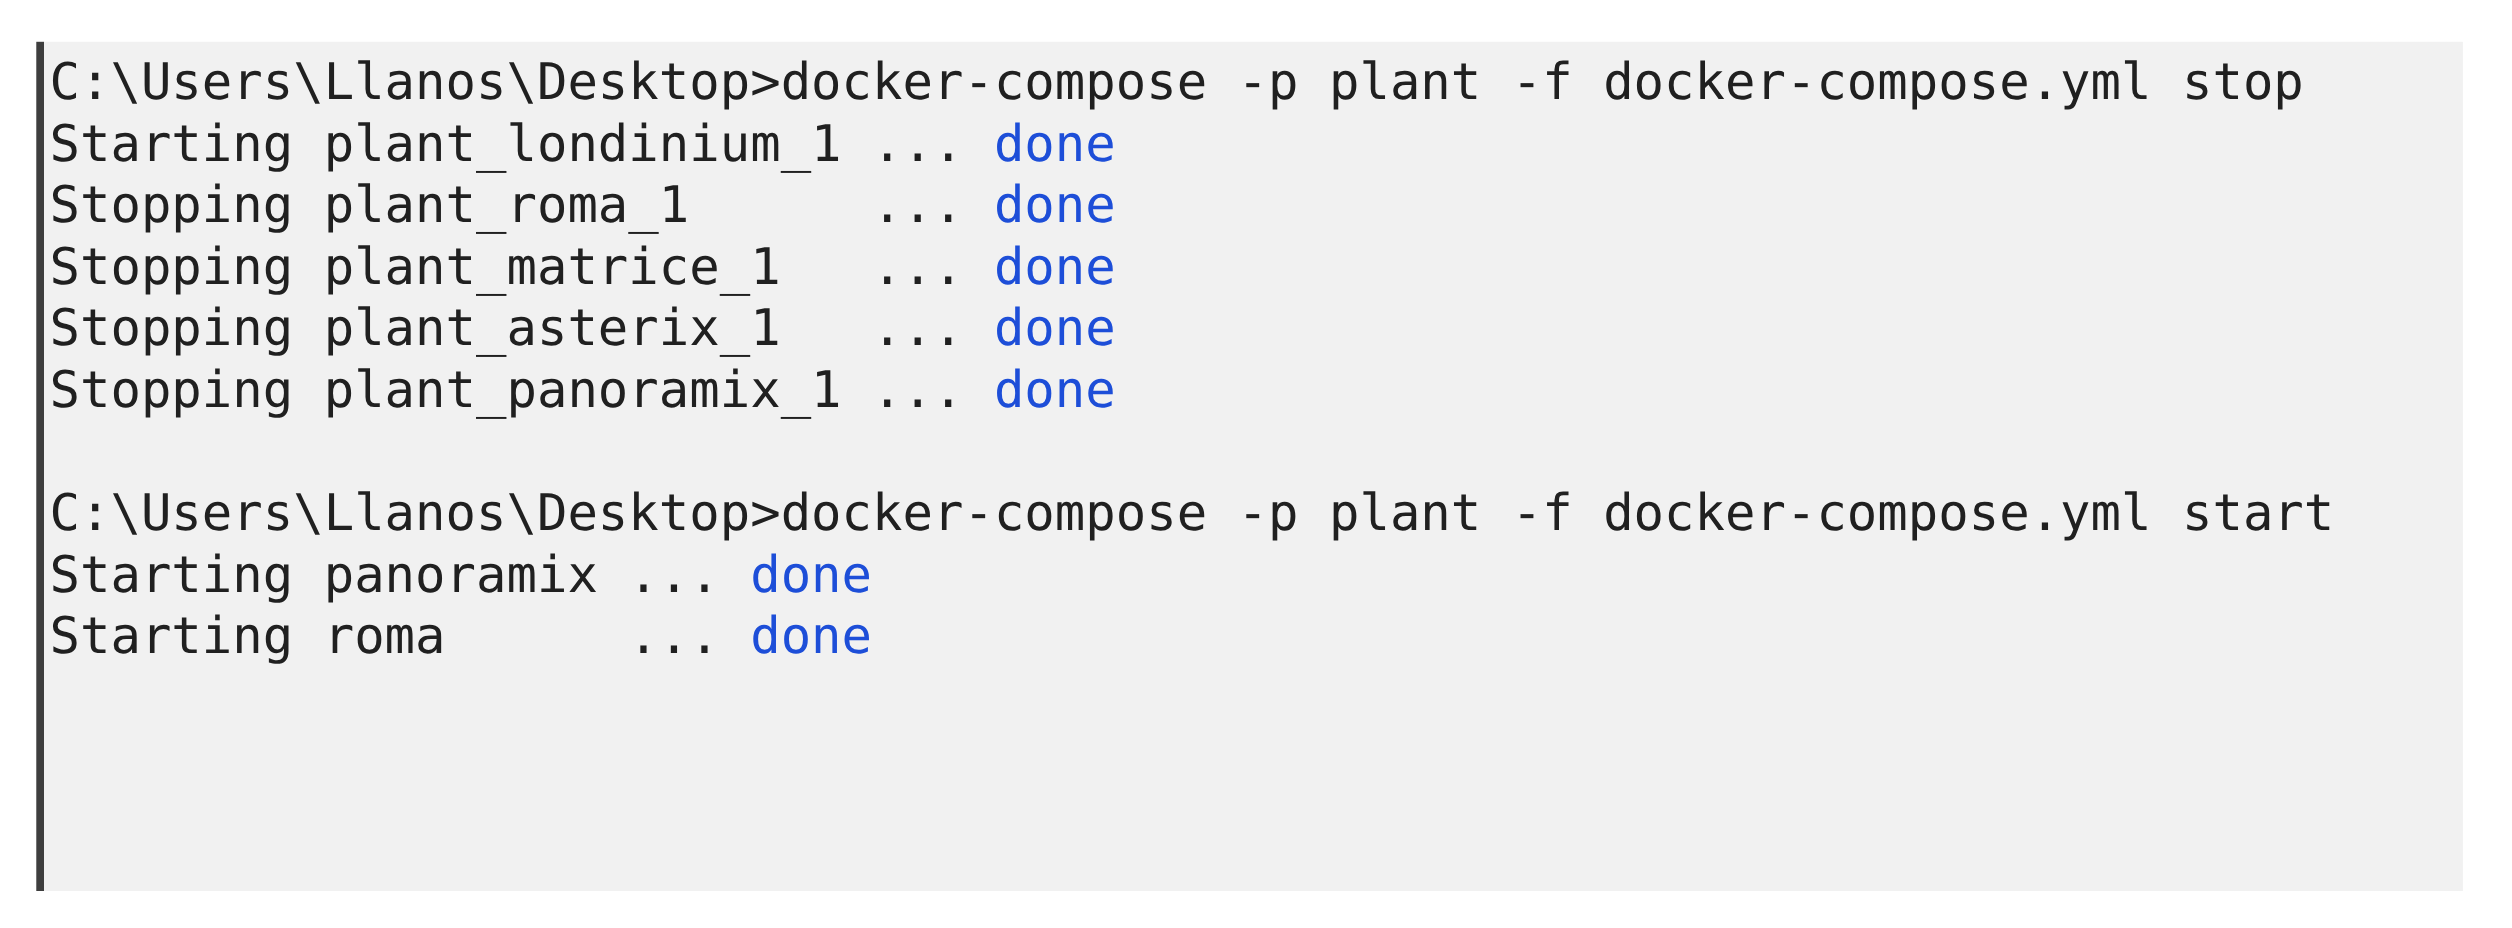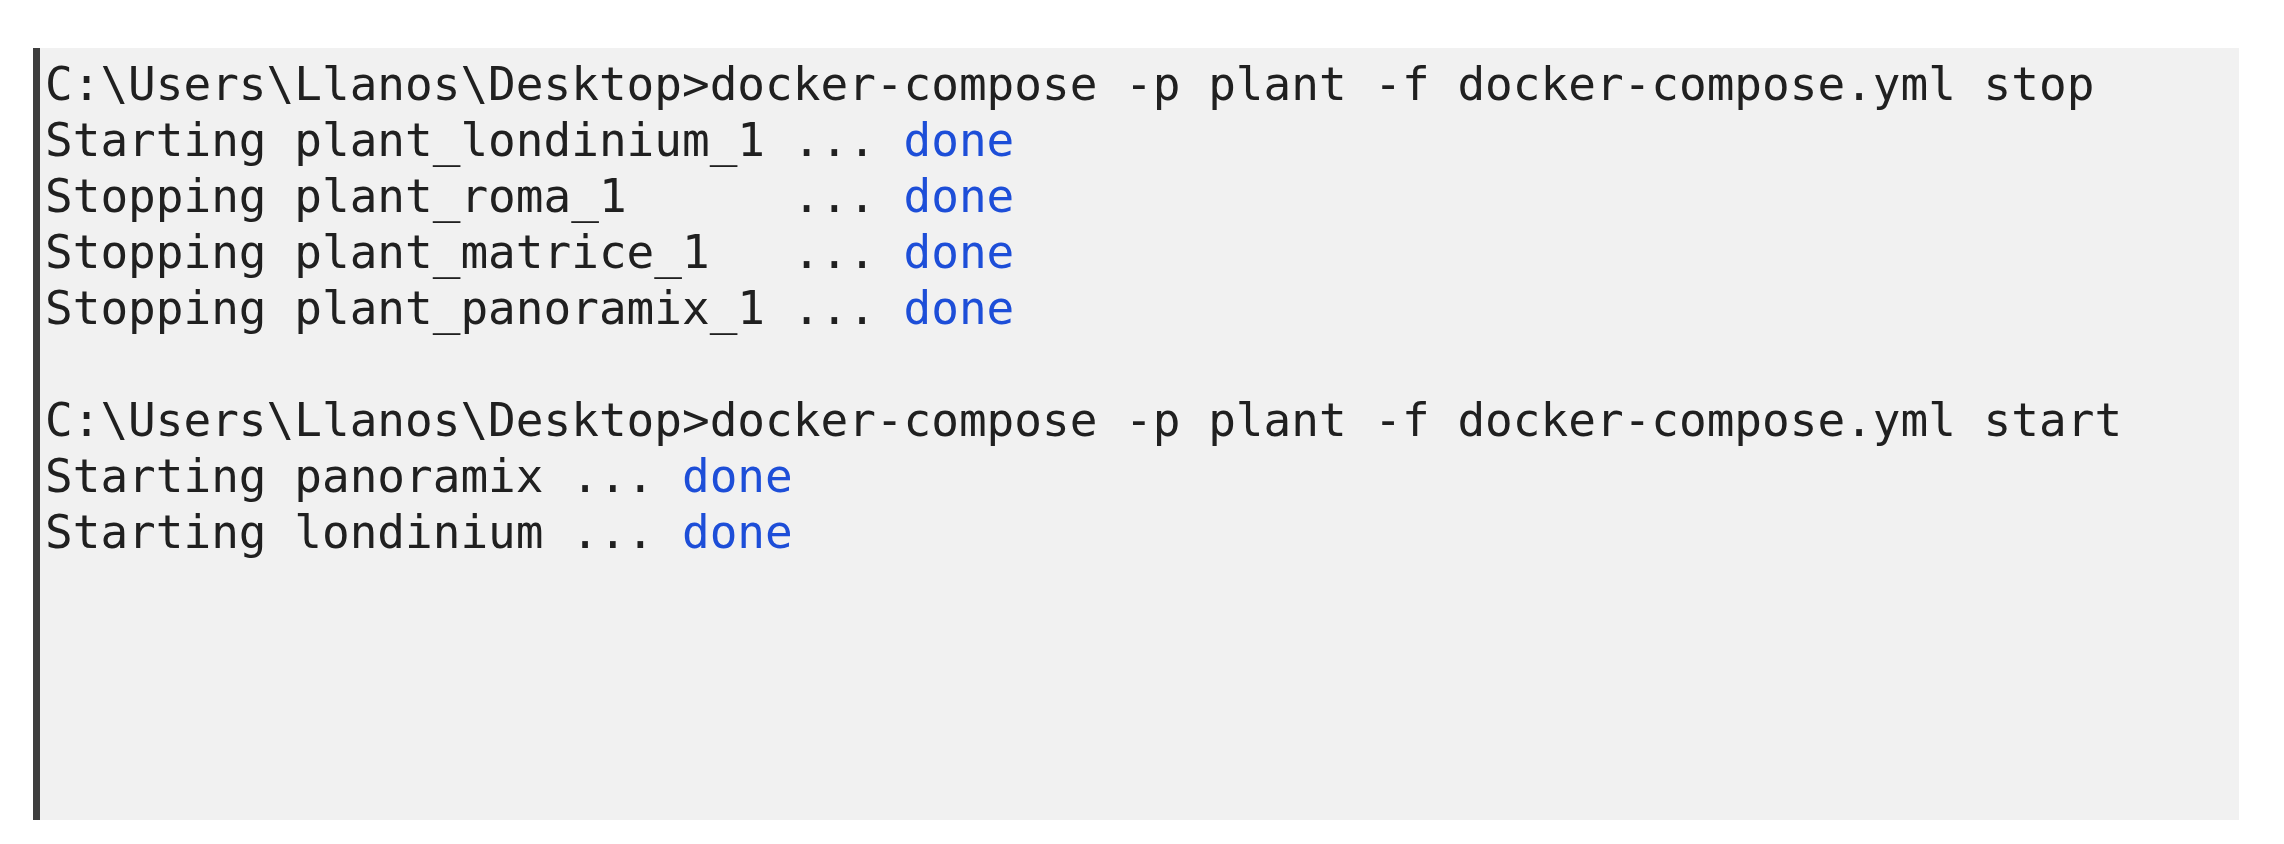--- a/index.html
+++ b/index.html
@@ -6,21 +6,21 @@
     margin: 0;
     padding: 0;
     background: #ffffff;
     width: 2284px;
     height: 844px;
     overflow: hidden;
   }
   .terminal {
     position: absolute;
     left: 33px;
-    top: 48px;
+    top: 38px;
     width: 2206px;
     height: 772px;
     box-sizing: border-box;
     background: #f1f1f1;
     border-left: 7px solid #3e3e3e;
     padding: 8px 0 0 5px;
     overflow: hidden;
     font-family: "DejaVu Sans Mono", "Liberation Mono", monospace;
     font-size: 46px;
     line-height: 56px;
@@ -37,22 +37,23 @@
 </head>
 <body>
 
 <div class="terminal">
 
   <div class="term-line"><span>C:\Users\Llanos\Desktop&gt;docker-compose -p plant -f docker-compose.yml stop</span></div>
 
   <div class="term-line"><span>Starting plant_londinium_1 ... </span><span class="done">done</span></div>
   <div class="term-line"><span>Stopping plant_roma_1      ... </span><span class="done">done</span></div>
   <div class="term-line"><span>Stopping plant_matrice_1   ... </span><span class="done">done</span></div>
+  <div class="term-line"><span>Stopping plant_asterix_1   ... </span><span class="done">done</span></div>
   <div class="term-line"><span>Stopping plant_panoramix_1 ... </span><span class="done">done</span></div>
 
   <div class="term-line"></div>
 
   <div class="term-line"><span>C:\Users\Llanos\Desktop&gt;docker-compose -p plant -f docker-compose.yml start</span></div>
 
   <div class="term-line"><span>Starting panoramix ... </span><span class="done">done</span></div>
-  <div class="term-line"><span>Starting londinium ... </span><span class="done">done</span></div>
+  <div class="term-line"><span>Starting roma      ... </span><span class="done">done</span></div>
 
 </div>
 
 </body></html>

